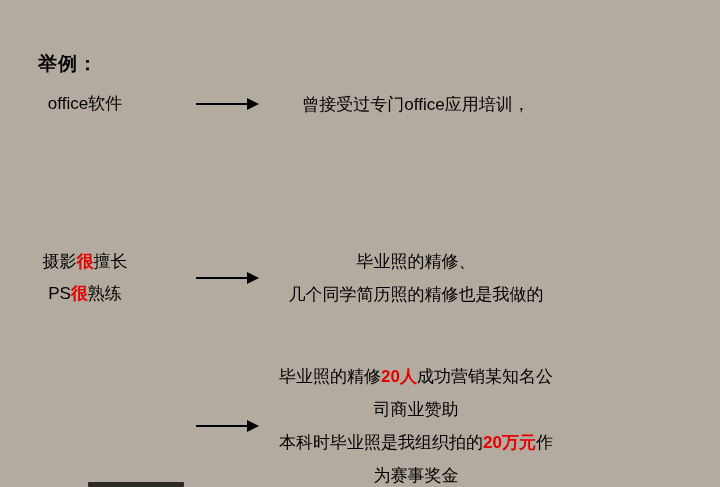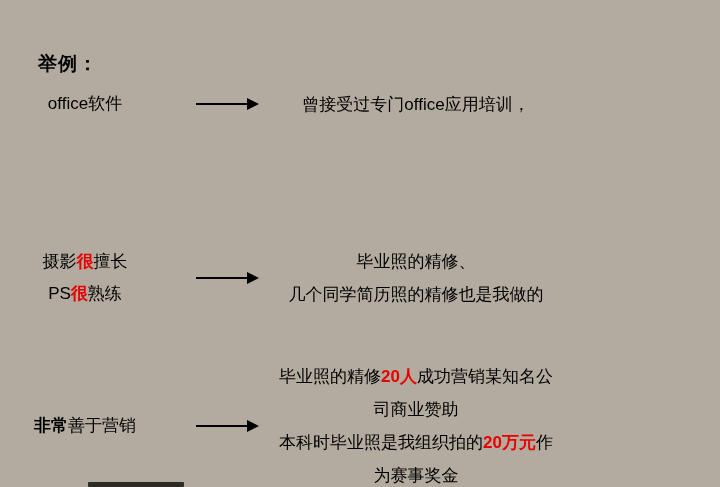--- a/index.html
+++ b/index.html
@@ -111,21 +111,20 @@
       <span class="arrow"></span>
     </div>
     <div class="right">
         <div><span>毕业照的精修、</span></div>
         <div><span>几个同学简历照的精修也是我做的</span></div>
       </div>
   </div>
 
   <div class="row row3">
     <div class="left">
-        <div><span class="bold">非常</span><span>善于营销</span></div>
       </div>
     <div class="arrow-wrap">
       <span class="arrow"></span>
     </div>
     <div class="right">
         <div><span>毕业照的精修</span><span class="em">20人</span><span>成功营销某知名公司商业赞助</span></div>
         <div><span>本科时毕业照是我组织拍的</span><span class="em">20万元</span><span>作为赛事奖金</span></div>
       </div>
   </div>
 

